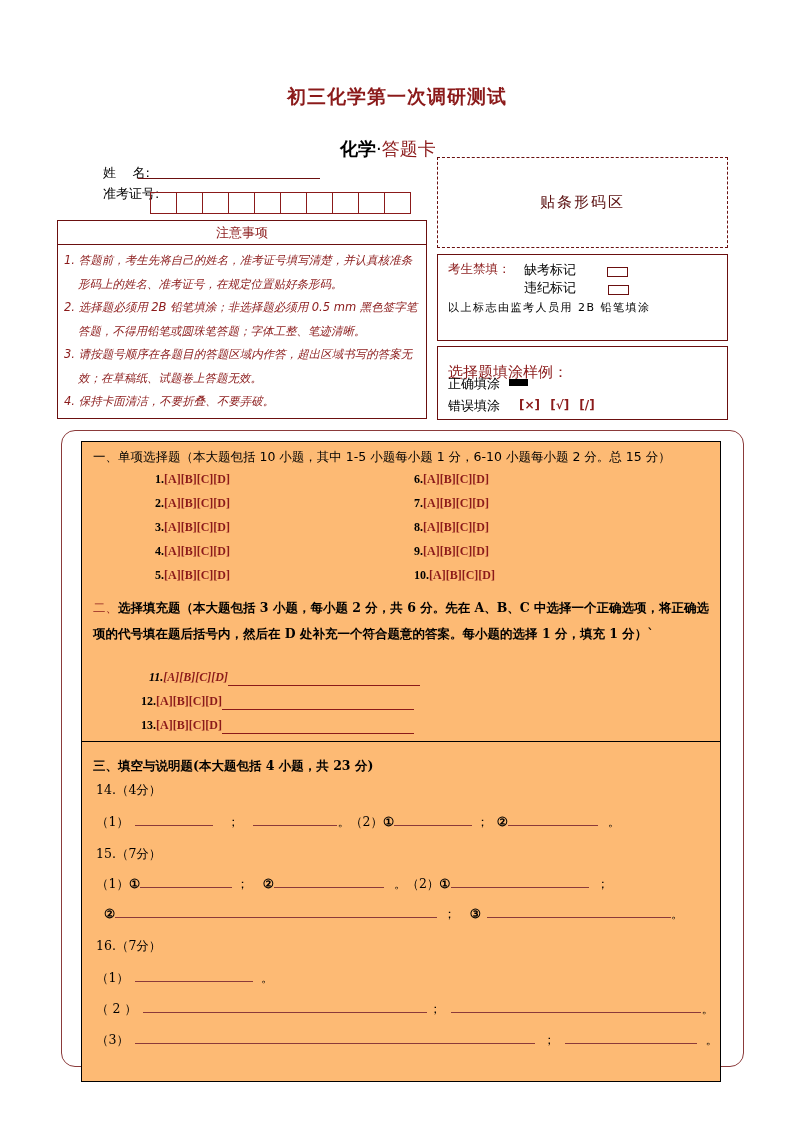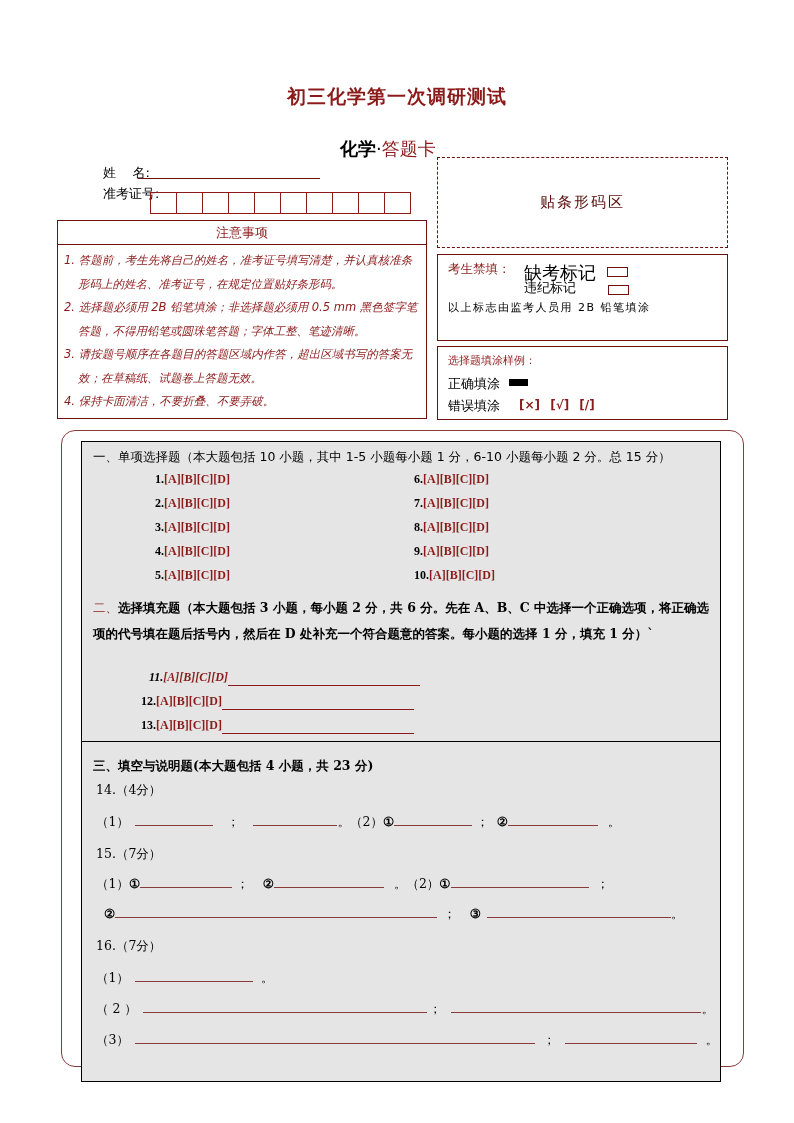--- a/index.html
+++ b/index.html
@@ -25,37 +25,37 @@
 
   #notes { left: 57px; top: 220px; width: 370px; height: 199px; border: 1px solid #6b0f0f; box-sizing: border-box; }
   #notes-head { height: 23px; border-bottom: 1px solid #6b0f0f; text-align: center; font-size: 13px; line-height: 23px; color: #8b1a1a;
                 font-family: "DejaVu Sans", sans-serif; }
   #notes-body { padding: 4px 6px 0 6px; font-size: 11.5px; line-height: 23.5px; color: #8b1a1a; font-family: "DejaVu Sans", sans-serif; font-style: italic; }
   .note { padding-left: 14px; text-indent: -14px; }
 
   #forbid { left: 437px; top: 254px; width: 291px; height: 87px; border: 1px solid #6b0f0f; box-sizing: border-box;
             font-family: "DejaVu Sans", sans-serif; }
   #forbid-label { left: 10px; top: 6px; font-size: 12.5px; color: #8b1a1a; }
-  #absent-label { left: 86px; top: 6px; font-size: 18px; }
+  #absent-label { left: 86px; top: 6px; font-size: 13px; }
   #violate-label { left: 86px; top: 24px; font-size: 13px; }
   .markbox { width: 19px; height: 8px; border: 1px solid #6b0f0f; }
   #absent-box { left: 169px; top: 12px; }
   #violate-box { left: 170px; top: 30px; }
   #forbid-note { left: 10px; top: 45px; font-size: 11px; letter-spacing: 1.5px; }
 
   #sample { left: 437px; top: 346px; width: 291px; height: 74px; border: 1px solid #6b0f0f; box-sizing: border-box;
             font-family: "DejaVu Sans", sans-serif; }
-  #sample-title { left: 10px; top: 6px; font-size: 11px; color: #8b1a1a; }
+  #sample-title { left: 10px; top: 16px; font-size: 15px; color: #8b1a1a; }
   #correct-label { left: 10px; top: 28px; font-size: 13px; }
   #correct-mark { left: 71px; top: 32px; width: 19px; height: 7px; background: #000; }
   #wrong-label { left: 10px; top: 50px; font-size: 13px; }
   #wrong-marks { left: 81px; top: 51px; font-size: 12px; color: #8b1a1a; font-weight: bold; word-spacing: 6px; }
 
   #outer { left: 61px; top: 430px; width: 683px; height: 637px; border: 1px solid #8b3a3a; border-radius: 14px; box-sizing: border-box; }
-  #inner { left: 81px; top: 441px; width: 640px; height: 641px; border: 1px solid #000; box-sizing: border-box; background: #e5e5e5; }
+  #inner { left: 81px; top: 441px; width: 640px; height: 641px; border: 1px solid #000; box-sizing: border-box; background: #fdba74; }
 
   .sec-title { font-size: 12.5px; font-family: "DejaVu Sans", sans-serif; }
   #s1-title { left: 11px; top: 7px; }
   .mc { font-size: 12px; font-weight: bold; font-family: "Liberation Serif", serif; white-space: nowrap; }
   .mc .num { color: #000; }
   .mc .opt { color: #8b1a1a; margin-top: 40px; }
 
   #s2-title { left: 11px; top: 153px; width: 625px; font-size: 12.5px; line-height: 26px; font-weight: bold;
               font-family: "DejaVu Serif", serif; }
   #s2-title .first { color: #8b1a1a; font-weight: normal; }

